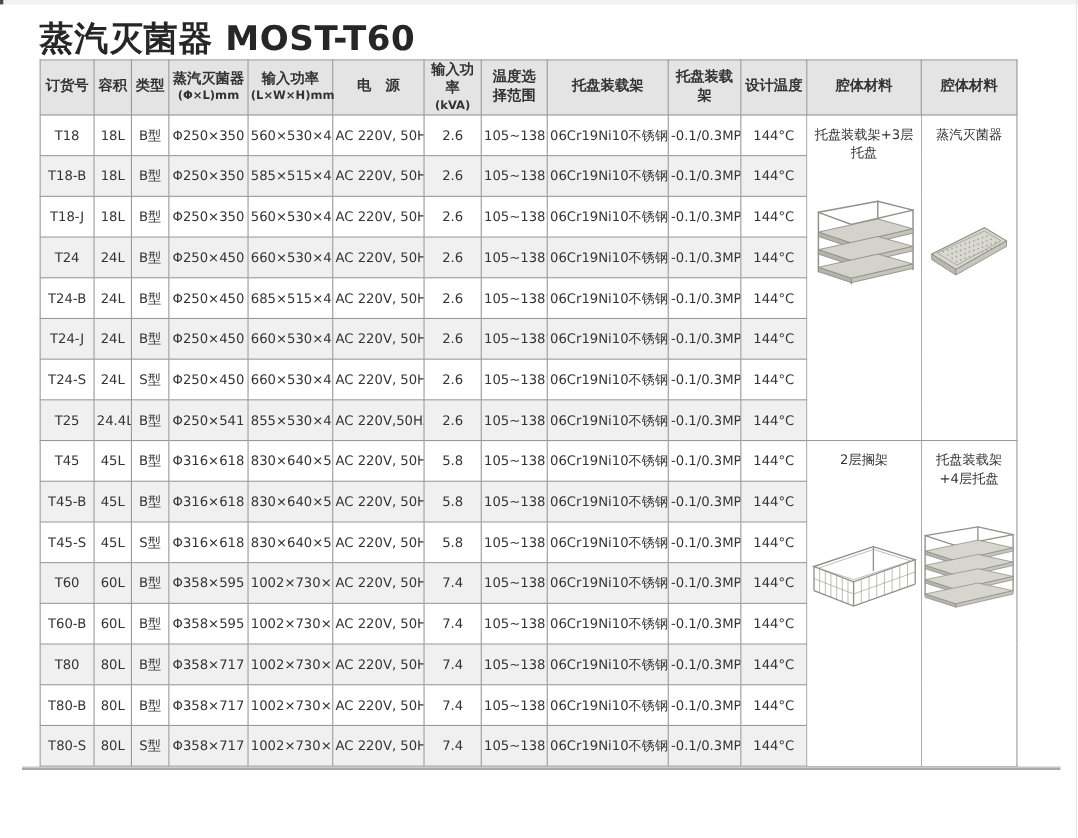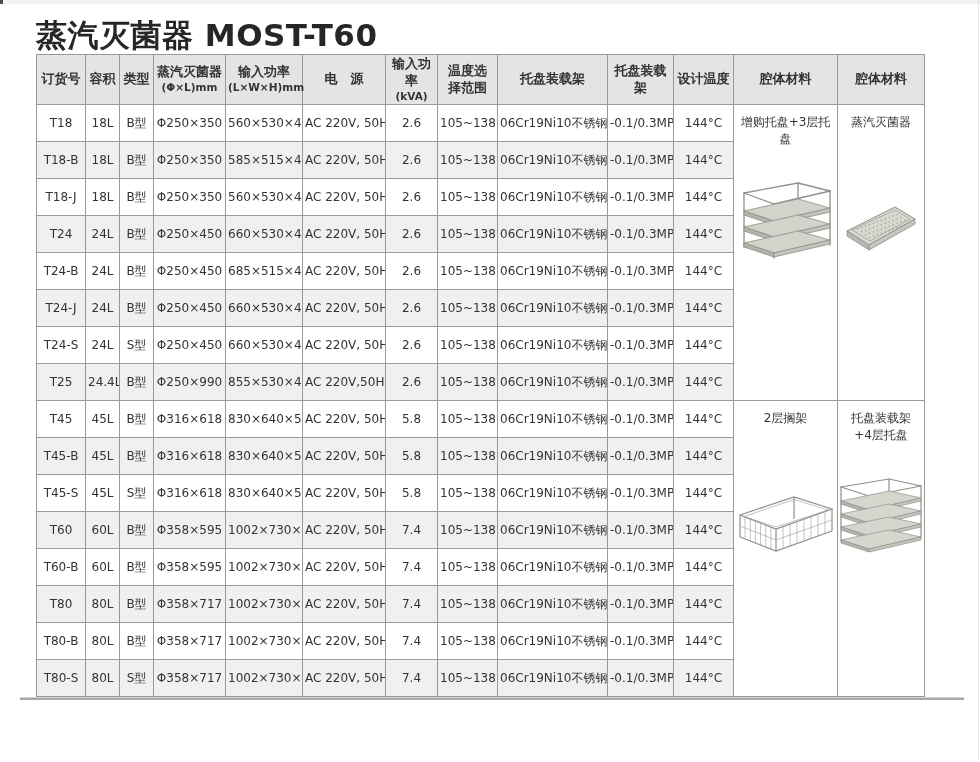--- a/index.html
+++ b/index.html
@@ -84,21 +84,21 @@
           <td>B型</td>
           <td>Φ250×350</td>
           <td>560×530×450</td>
           <td>AC 220V, 50Hz</td>
           <td>2.6</td>
           <td>105~138°C</td>
           <td>06Cr19Ni10不锈钢</td>
           <td>-0.1/0.3MPa</td>
           <td>144°C</td>
           <td rowspan="8" class="rack-cell">
-            <div class="rack-label">增购托盘+3层托盘</div>
+            <div class="rack-label">托盘装载架+3层托盘</div>
             <div class="rack-fig fig-g1s">
   <svg width="100" height="80" viewBox="0 0 100 80">
     <g stroke="#8f9089" stroke-width="1.3" fill="none" stroke-linecap="round">
       <path d="M8,12 L62,2 L94,10"></path>
                   <path d="M8,12 L38,23 L94,10"></path>
       <line x1="8" y1="12" x2="8" y2="66"></line>
                   <line x1="62" y1="2" x2="62" y2="54"></line>
       <line x1="94" y1="10" x2="94" y2="64"></line>
                   <line x1="38" y1="23" x2="38" y2="77"></line>
     </g>
@@ -209,21 +209,21 @@
           <td>2.6</td>
           <td>105~138°C</td>
           <td>06Cr19Ni10不锈钢</td>
           <td>-0.1/0.3MPa</td>
           <td>144°C</td>
         </tr>
         <tr>
           <td>T25</td>
           <td>24.4L</td>
           <td>B型</td>
-          <td>Φ250×990</td>
+          <td>Φ250×541</td>
           <td>855×530×450</td>
           <td>AC 220V,50HZ</td>
           <td>2.6</td>
           <td>105~138°C</td>
           <td>06Cr19Ni10不锈钢</td>
           <td>-0.1/0.3MPa</td>
           <td>144°C</td>
         </tr>
         <tr>
           <td>T45</td>

